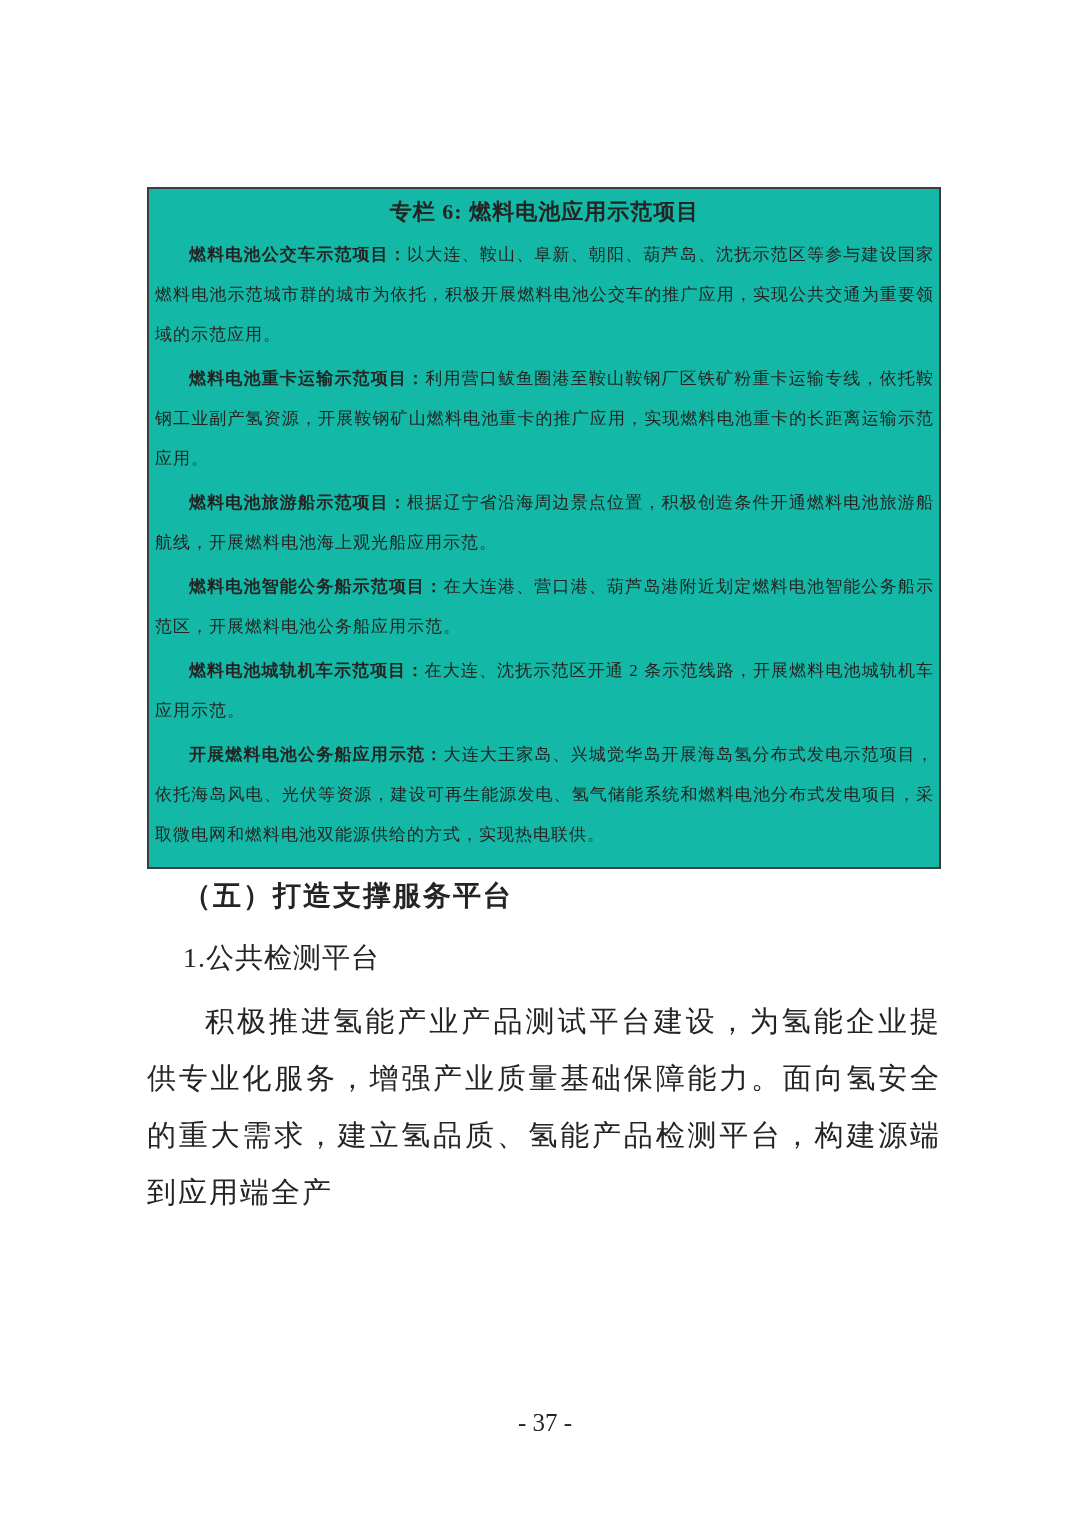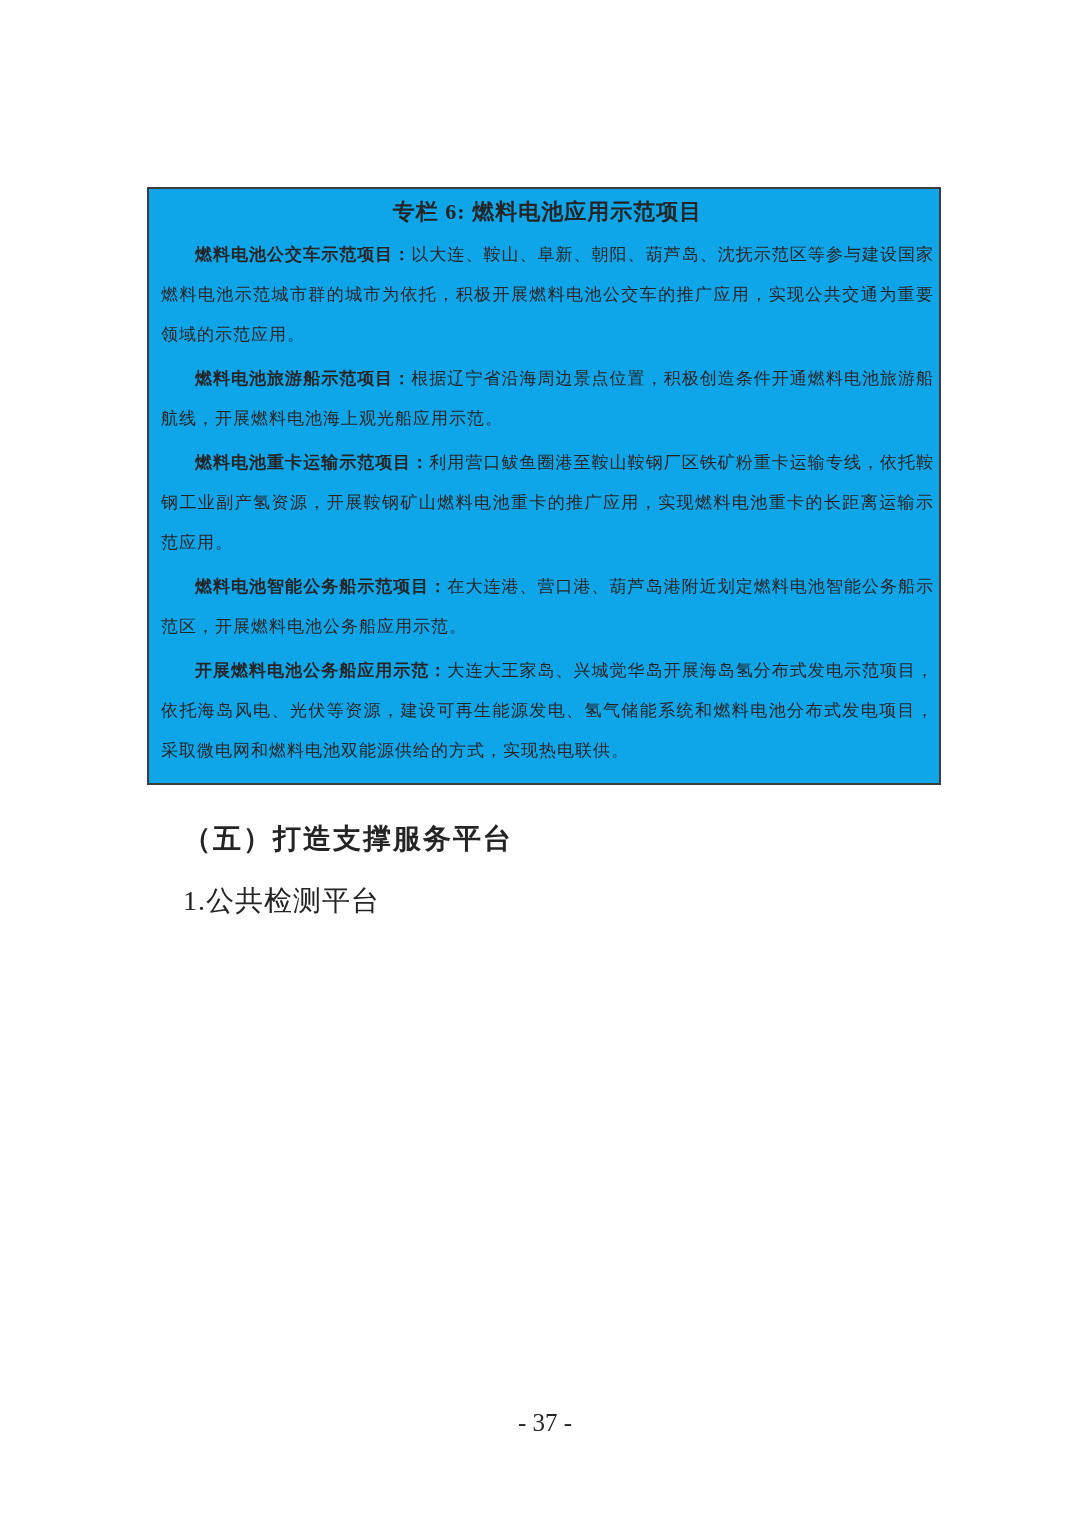--- a/index.html
+++ b/index.html
@@ -15,22 +15,22 @@
     background: #ffffff;
     overflow: hidden;
   }
   .content {
     position: absolute;
     left: 147px; top: 187px;
     width: 794px;
   }
   .callout-box {
     border: 2px solid #3d3d3d;
-    padding: 4px 5px 8px 12px;
-    background: #0ea5e9;
+    padding: 4px 5px 8px 6px;
+    background: #14b8a6;
   }
   .box-title {
     text-align: center;
     font-weight: bold;
     font-size: 22px;
     line-height: 38px;
     margin-bottom: 2px;
     letter-spacing: 1px;
   }
   .box-para {
@@ -39,21 +39,21 @@
     text-align: justify;
     text-indent: 2em;
     letter-spacing: 1px;
     margin: 4px 0;
   }
   .para-label { font-weight: bold; }
   .section-heading {
     font-size: 28px;
     font-weight: bold;
     line-height: 34px;
-    margin: 37px 0 0 36px;
+    margin: 10px 0 0 36px;
     letter-spacing: 2px;
   }
   .sub-heading {
     font-size: 28px;
     font-weight: normal;
     line-height: 34px;
     margin: 28px 0 0 36px;
     letter-spacing: 1px;
   }
   .body-para {
@@ -78,30 +78,32 @@
 <body>
 
 <div class="page">
   <div class="content">
 
     <div class="callout-box">
       <div class="box-title">专栏 6: 燃料电池应用示范项目</div>
 
       <p class="box-para"><span class="para-label">燃料电池公交车示范项目：</span><span>以大连、鞍山、阜新、朝阳、葫芦岛、沈抚示范区等参与建设国家燃料电池示范城市群的城市为依托，积极开展燃料电池公交车的推广应用，实现公共交通为重要领域的示范应用。</span></p>
 
+      <p class="box-para"><span class="para-label">燃料电池重卡运输示范项目：</span><span>利用营口鲅鱼圈港至鞍山鞍钢厂区铁矿粉重卡运输专线，依托鞍钢工业副产氢资源，开展鞍钢矿山燃料电池重卡的推广应用，实现燃料电池重卡的长距离运输示范应用。</span></p>
+
       <p class="box-para"><span class="para-label">燃料电池旅游船示范项目：</span><span>根据辽宁省沿海周边景点位置，积极创造条件开通燃料电池旅游船航线，开展燃料电池海上观光船应用示范。</span></p>
-
-      <p class="box-para"><span class="para-label">燃料电池重卡运输示范项目：</span><span>利用营口鲅鱼圈港至鞍山鞍钢厂区铁矿粉重卡运输专线，依托鞍钢工业副产氢资源，开展鞍钢矿山燃料电池重卡的推广应用，实现燃料电池重卡的长距离运输示范应用。</span></p>
 
       <p class="box-para"><span class="para-label">燃料电池智能公务船示范项目：</span><span>在大连港、营口港、葫芦岛港附近划定燃料电池智能公务船示范区，开展燃料电池公务船应用示范。</span></p>
 
+      <p class="box-para"><span class="para-label">燃料电池城轨机车示范项目：</span><span>在大连、沈抚示范区开通 2 条示范线路，开展燃料电池城轨机车应用示范。</span></p>
 
 
       <p class="box-para"><span class="para-label">开展燃料电池公务船应用示范：</span><span>大连大王家岛、兴城觉华岛开展海岛氢分布式发电示范项目，依托海岛风电、光伏等资源，建设可再生能源发电、氢气储能系统和燃料电池分布式发电项目，采取微电网和燃料电池双能源供给的方式，实现热电联供。</span></p>
     </div>
 
     <h2 class="section-heading">（五）打造支撑服务平台</h2>
     <h3 class="sub-heading">1.公共检测平台</h3>
+    <p class="body-para">积极推进氢能产业产品测试平台建设，为氢能企业提供专业化服务，增强产业质量基础保障能力。面向氢安全的重大需求，建立氢品质、氢能产品检测平台，构建源端到应用端全产</p>
 
   </div>
 
   <div class="page-number">- 37 -</div>
 </div>
 
 </body></html>

